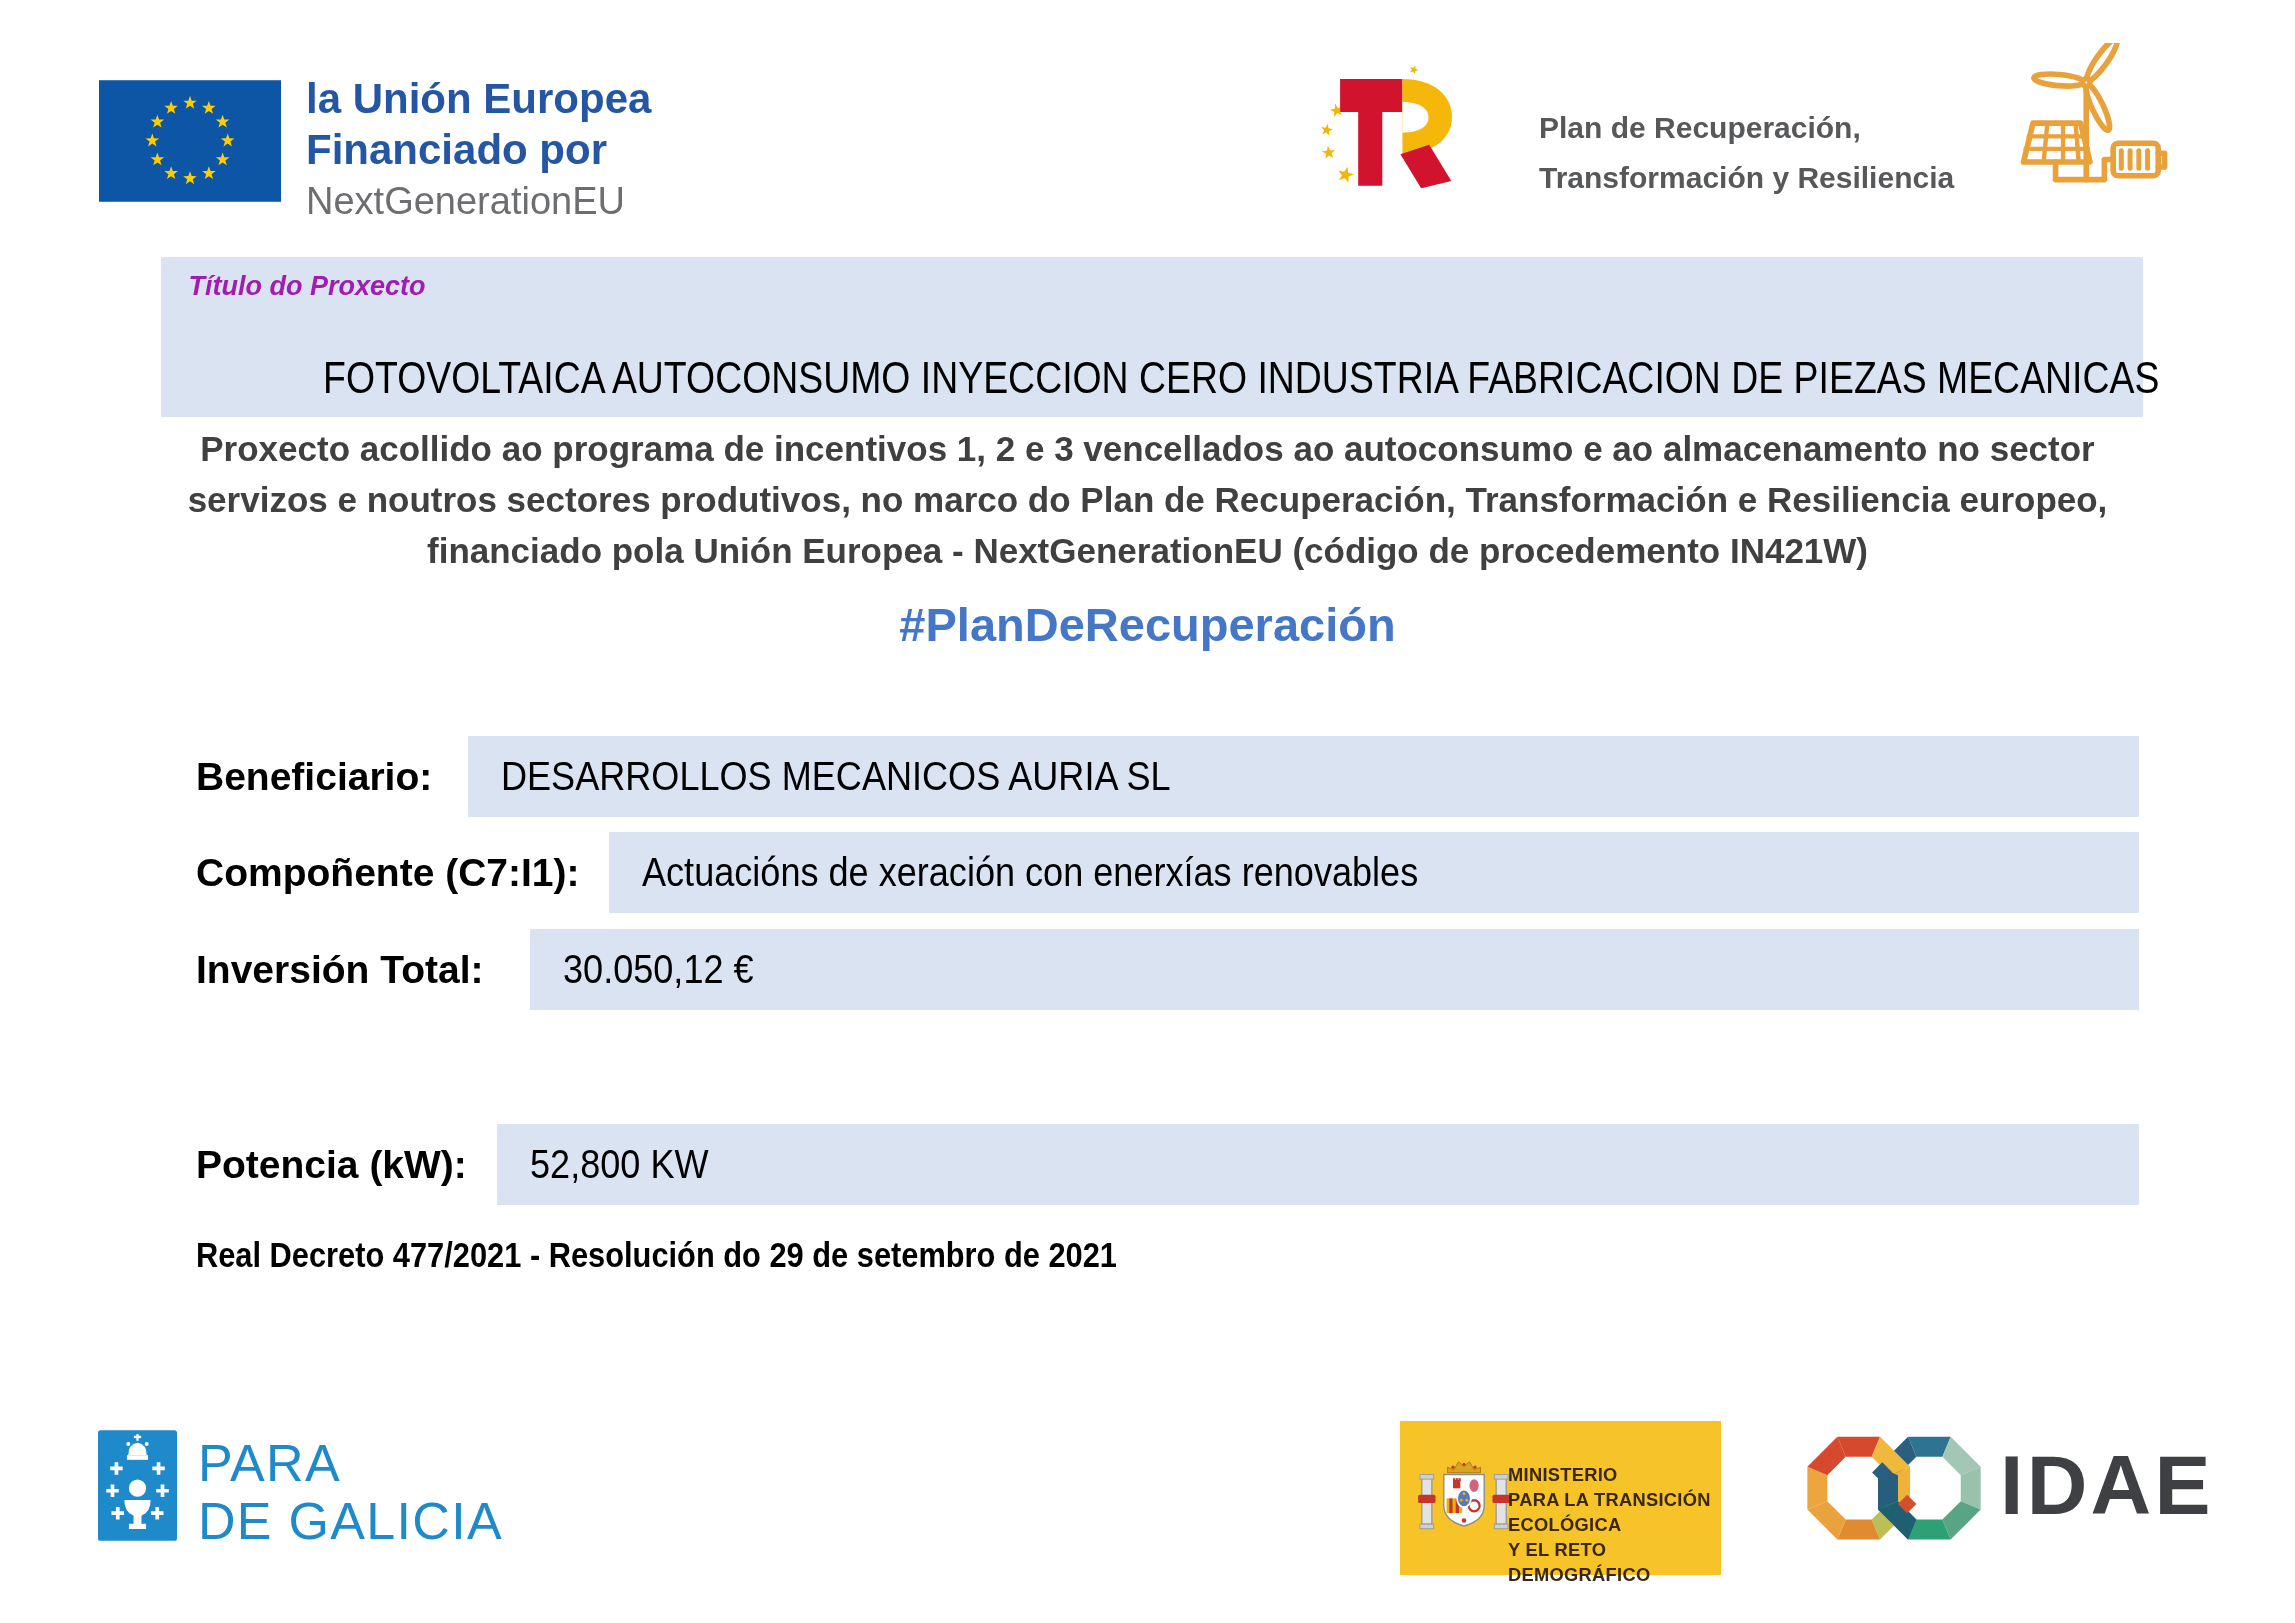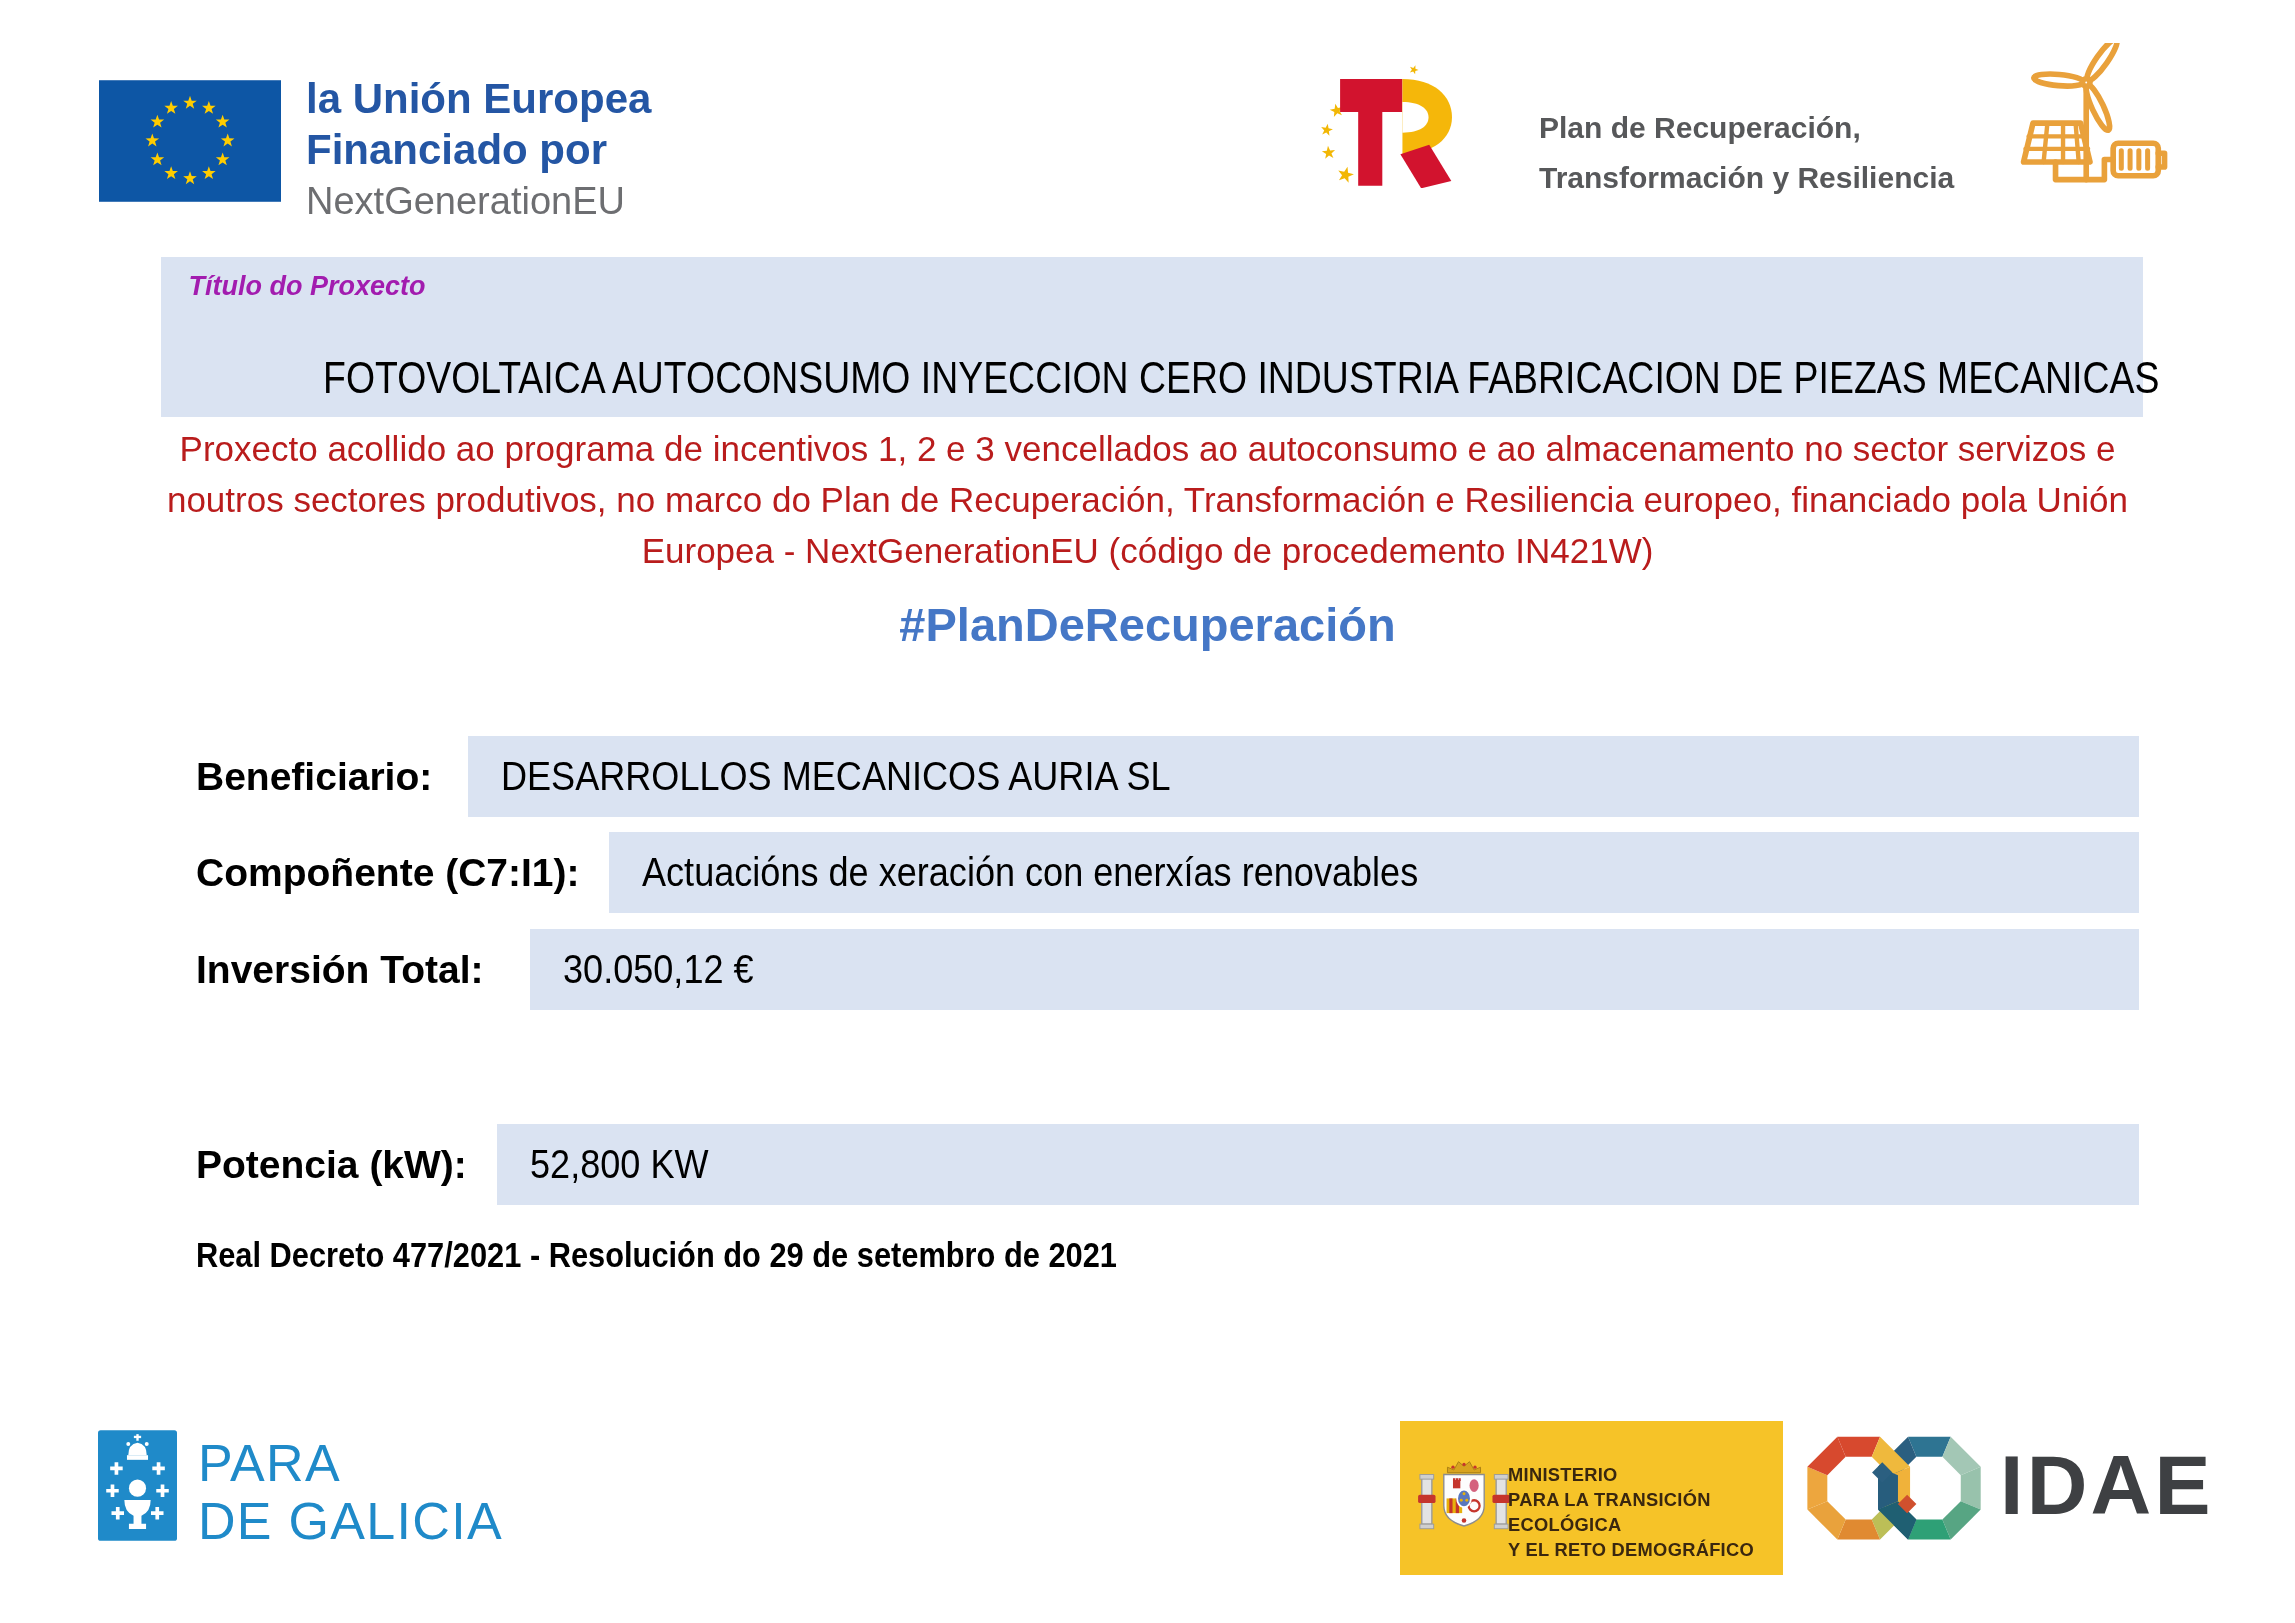--- a/index.html
+++ b/index.html
@@ -23,39 +23,39 @@
   .title-label{position:absolute;left:27.5px;top:14.4px;font-size:27px;font-weight:700;
                font-style:italic;color:#a21caf;}
   .main-title{position:absolute;left:0;right:0;bottom:14.4px;text-align:center;font-size:44px;
               font-weight:400;color:#000;}
 
   .cx{display:inline-block;transform:scaleX(0.88);transform-origin:left center;white-space:nowrap;}
   .cxc{display:inline-block;transform:scaleX(0.85);transform-origin:center center;white-space:nowrap;}
 
   
   .desc{position:absolute;left:166px;top:424px;width:1963px;text-align:center;
-        font-size:35px;font-weight:400;line-height:1.45;color:#b91c1c;}
+        font-size:35px;font-weight:700;line-height:1.45;color:#404040;}
   .hashtag{position:absolute;left:0;right:0;top:597px;text-align:center;
            font-size:47px;font-weight:700;color:#4577c6;}
 
   
   .row{position:absolute;left:0;right:0;height:81px;}
   .flabel{position:absolute;left:196px;top:50%;transform:translateY(-50%);
           font-size:39px;font-weight:700;color:#000;white-space:nowrap;}
   .fbox{position:absolute;top:0;bottom:0;right:156px;background:#dae3f2;
         display:flex;align-items:center;padding-left:33px;font-size:41px;font-weight:400;}
 
   .footnote{position:absolute;left:196px;top:1235px;font-size:35px;font-weight:700;}
 
   
   .xunta-emblem{position:absolute;left:98px;top:1430px;width:79px;height:111px;}
   .xunta-text{position:absolute;left:198px;top:1434px;font-size:52px;font-weight:400;
               color:#1f8ac9;line-height:58px;letter-spacing:1.3px;}
 
-  .ministerio{position:absolute;left:1400px;top:1421px;width:383px;height:154px;background:#f6c328;}
+  .ministerio{position:absolute;left:1400px;top:1421px;width:321px;height:154px;background:#f6c328;}
   .ministerio .crest{position:absolute;left:18.3px;top:26px;width:92px;height:101px;}
   .ministerio .mtext{position:absolute;left:108px;top:41px;font-size:18.3px;font-weight:700;
                      color:#3a270f;line-height:25px;letter-spacing:0.3px;}
 
   .idae-rings{position:absolute;left:1801px;top:1411px;width:190px;height:157px;}
   .idae-text{position:absolute;left:2000px;top:1437px;font-size:84px;font-weight:700;
              color:#3e4043;letter-spacing:3.3px;}
 </style>
 </head>
 <body>

